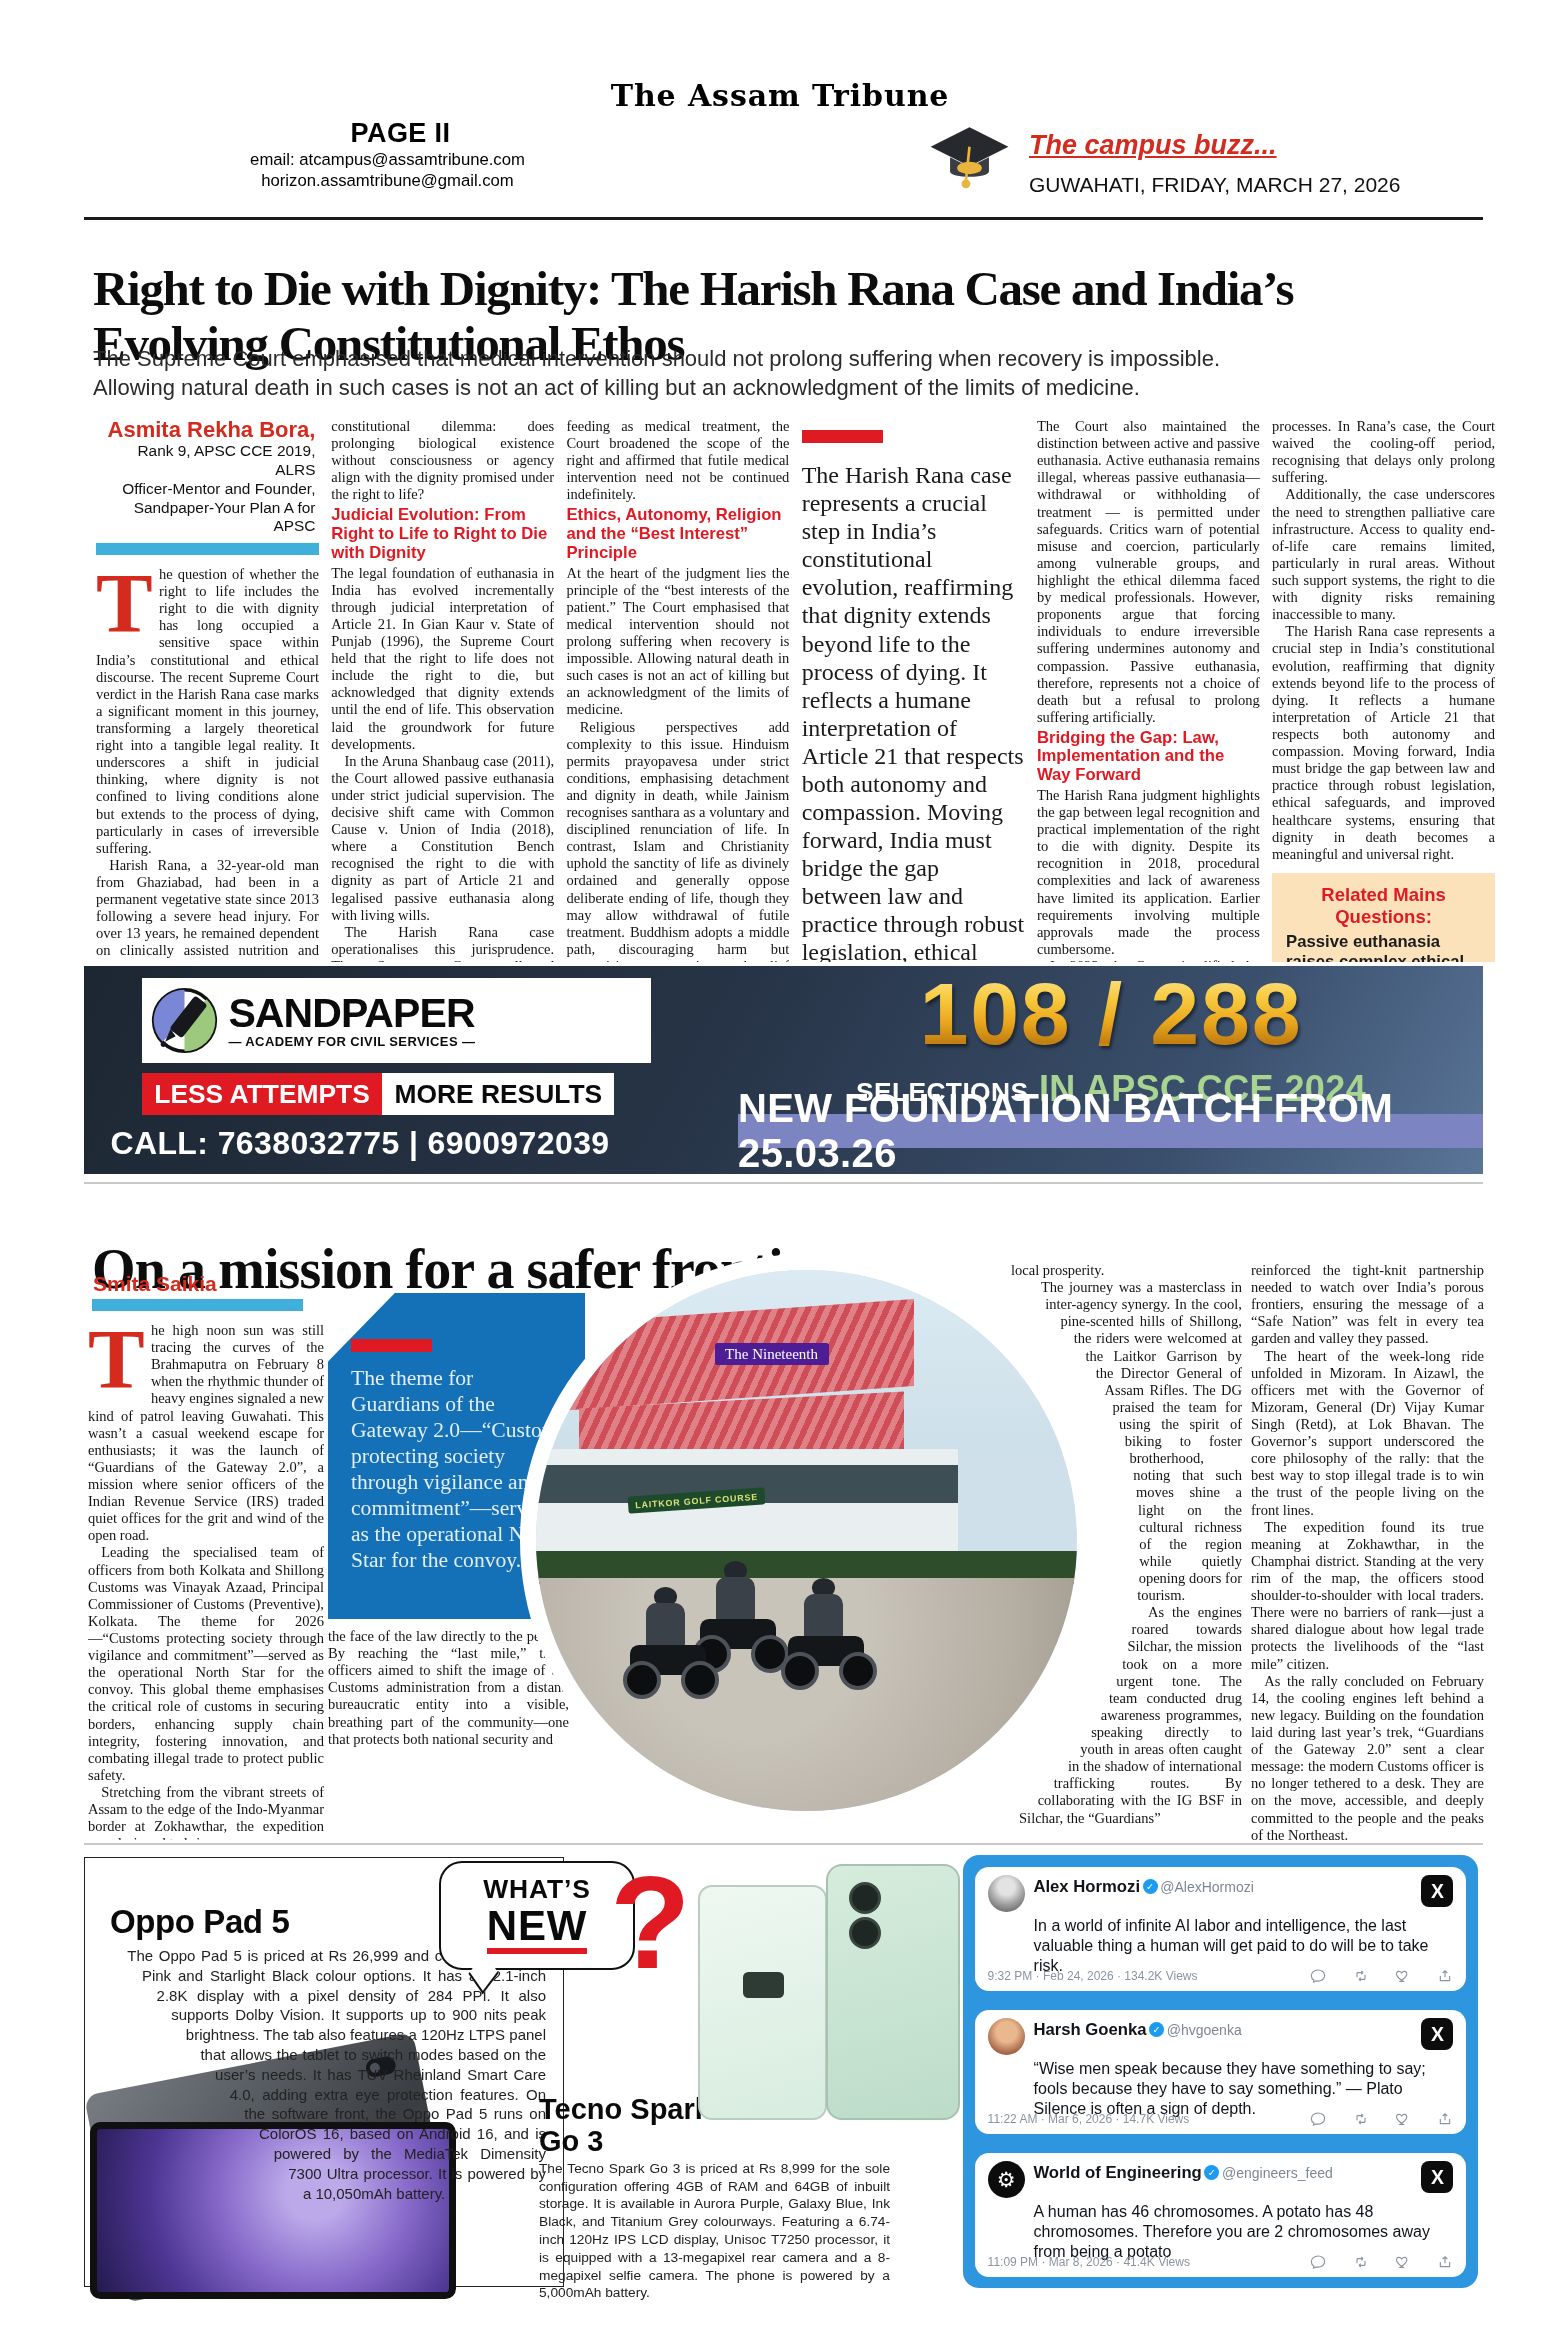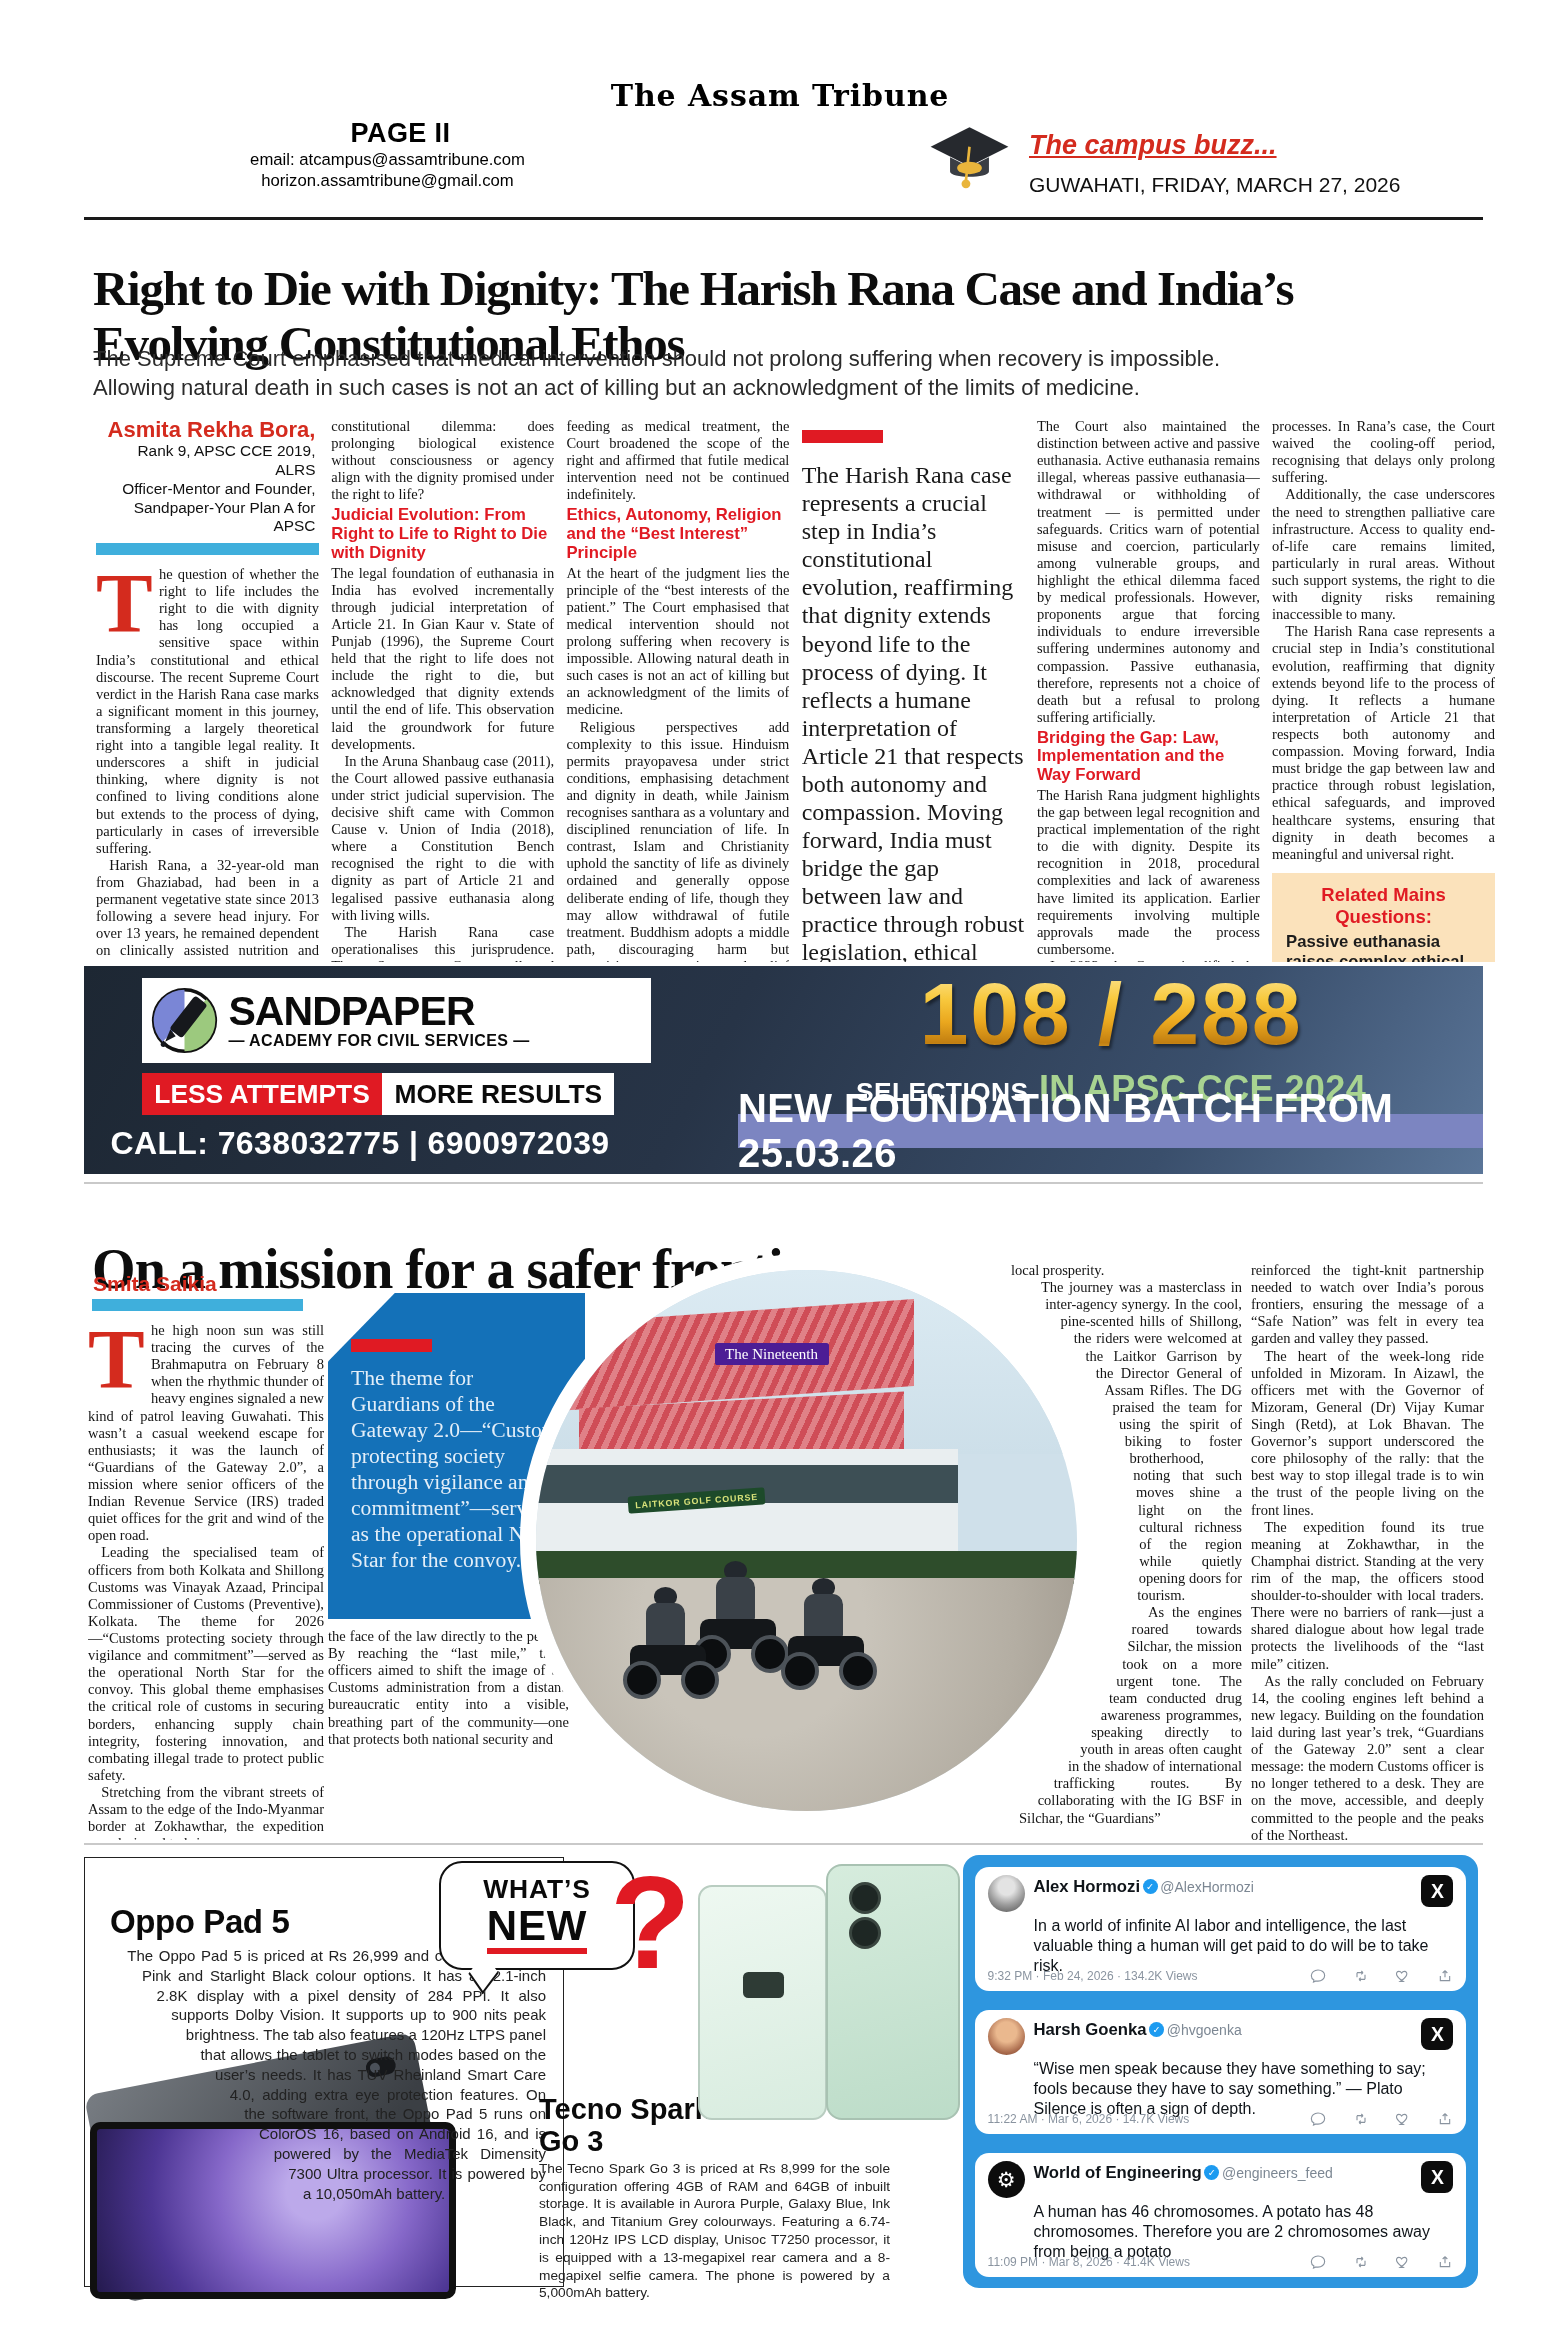--- a/index.html
+++ b/index.html
@@ -41,21 +41,21 @@
   .related{margin-top:10.6px;background:#fbe2bb;padding:10.6px 14px 8.8px 14px;}
   .rel-title{font-size:18.5px;font-weight:bold;color:#e01a23;text-align:center;margin-bottom:3.5px;}
   .rel-body{font-size:16.7px;line-height:1.22;font-weight:bold;color:#1c1c1c;}
   
   .banner{position:absolute;left:84px;top:966px;width:1399px;height:208px;
           background:linear-gradient(118deg,#1d2733 0%,#273447 45%,#3a4f6c 78%,#5a7598 100%);}
   .logo-box{position:absolute;left:58px;top:12.3px;width:509px;height:85px;background:#fff;
             display:flex;align-items:center;gap:10.6px;padding-left:8.8px;box-sizing:border-box;}
   .logo-circ{width:67px;height:67px;flex:0 0 auto;}
   .logo-txt .l1{font-size:41px;font-weight:bold;letter-spacing:-0.9px;color:#0b0b0b;line-height:1;}
-  .logo-txt .l2{font-size:16px;font-weight:bold;color:#0b0b0b;letter-spacing:0.4px;}
+  .logo-txt .l2{font-size:13px;font-weight:bold;color:#0b0b0b;letter-spacing:0.4px;}
   .lessmore{position:absolute;left:58px;top:107px;display:flex;font-size:26.4px;font-weight:bold;line-height:42px;}
   .lm-red{background:#e01a23;color:#fff;padding:0 12.3px;}
   .lm-white{background:#fff;color:#0b0b0b;padding:0 12.3px;}
   .call{position:absolute;left:26.4px;top:159px;font-size:32px;font-weight:bold;color:#fff;letter-spacing:0.4px;}
   .score{position:absolute;left:670px;top:-3.5px;width:714px;text-align:center;
          font-size:88px;font-weight:bold;letter-spacing:1.8px;
          background:linear-gradient(180deg,#fdeeb0 0%,#f8c93e 35%,#eaa71e 58%,#c27f11 78%,#f9d568 100%);
          -webkit-background-clip:text;background-clip:text;color:transparent;
          filter:drop-shadow(2.6px 3.5px 1.8px rgba(0,0,0,.45));}
   .selections{position:absolute;left:670px;top:102px;width:714px;text-align:center;white-space:nowrap;}

